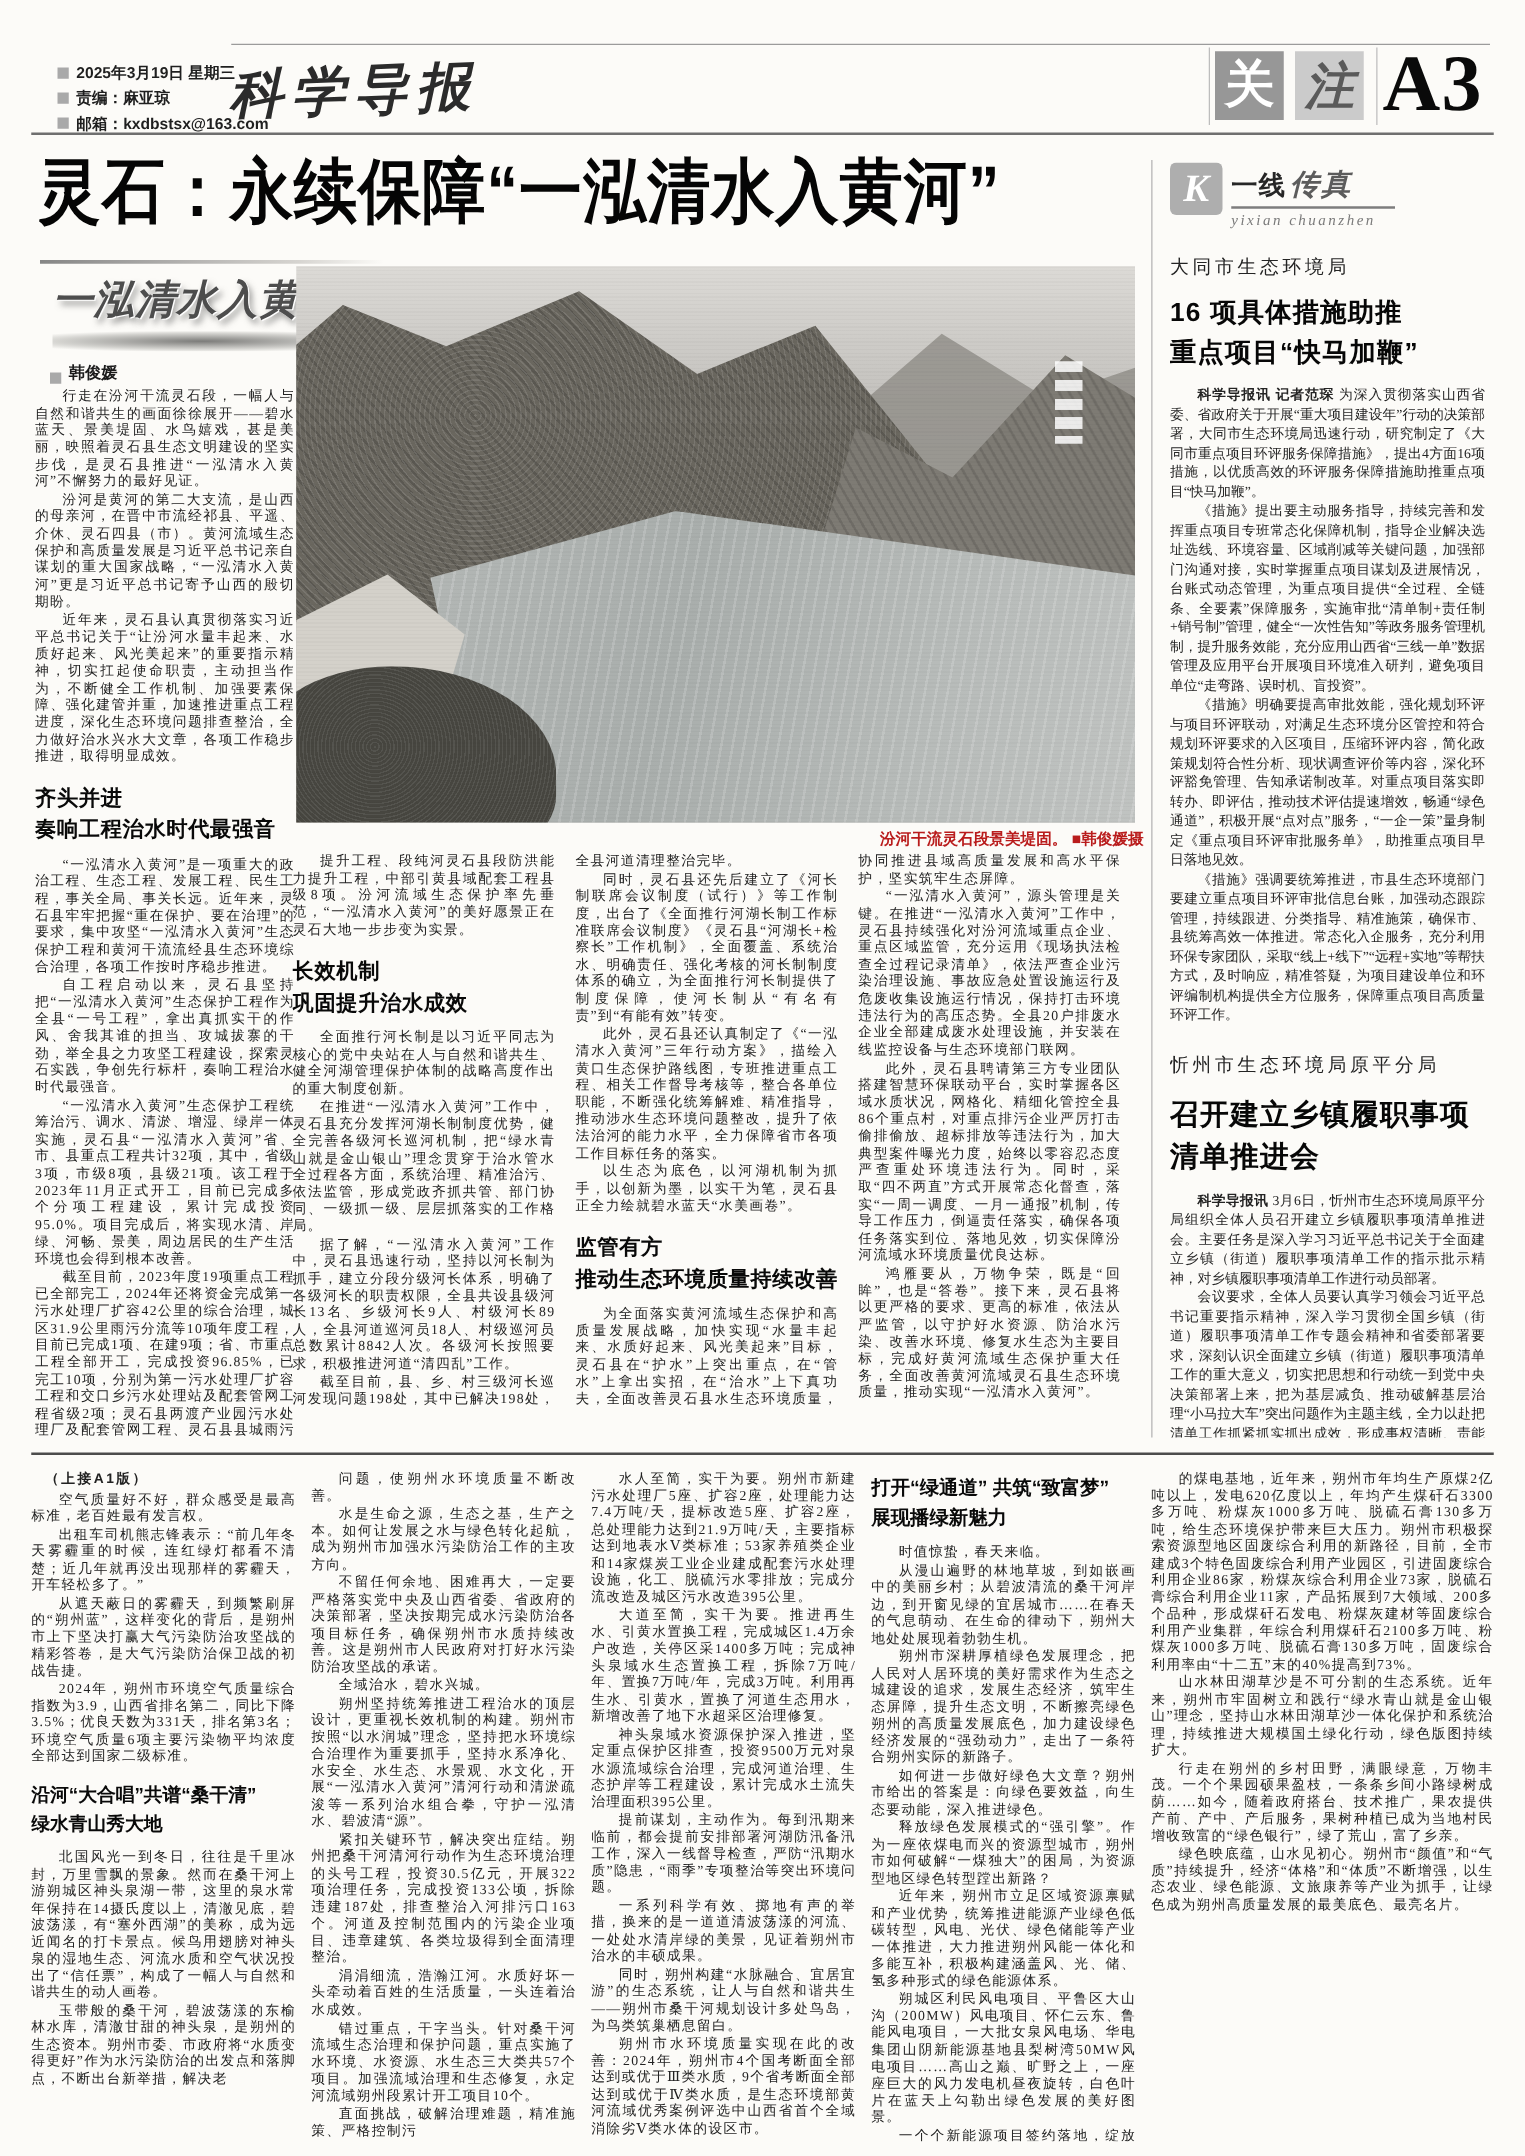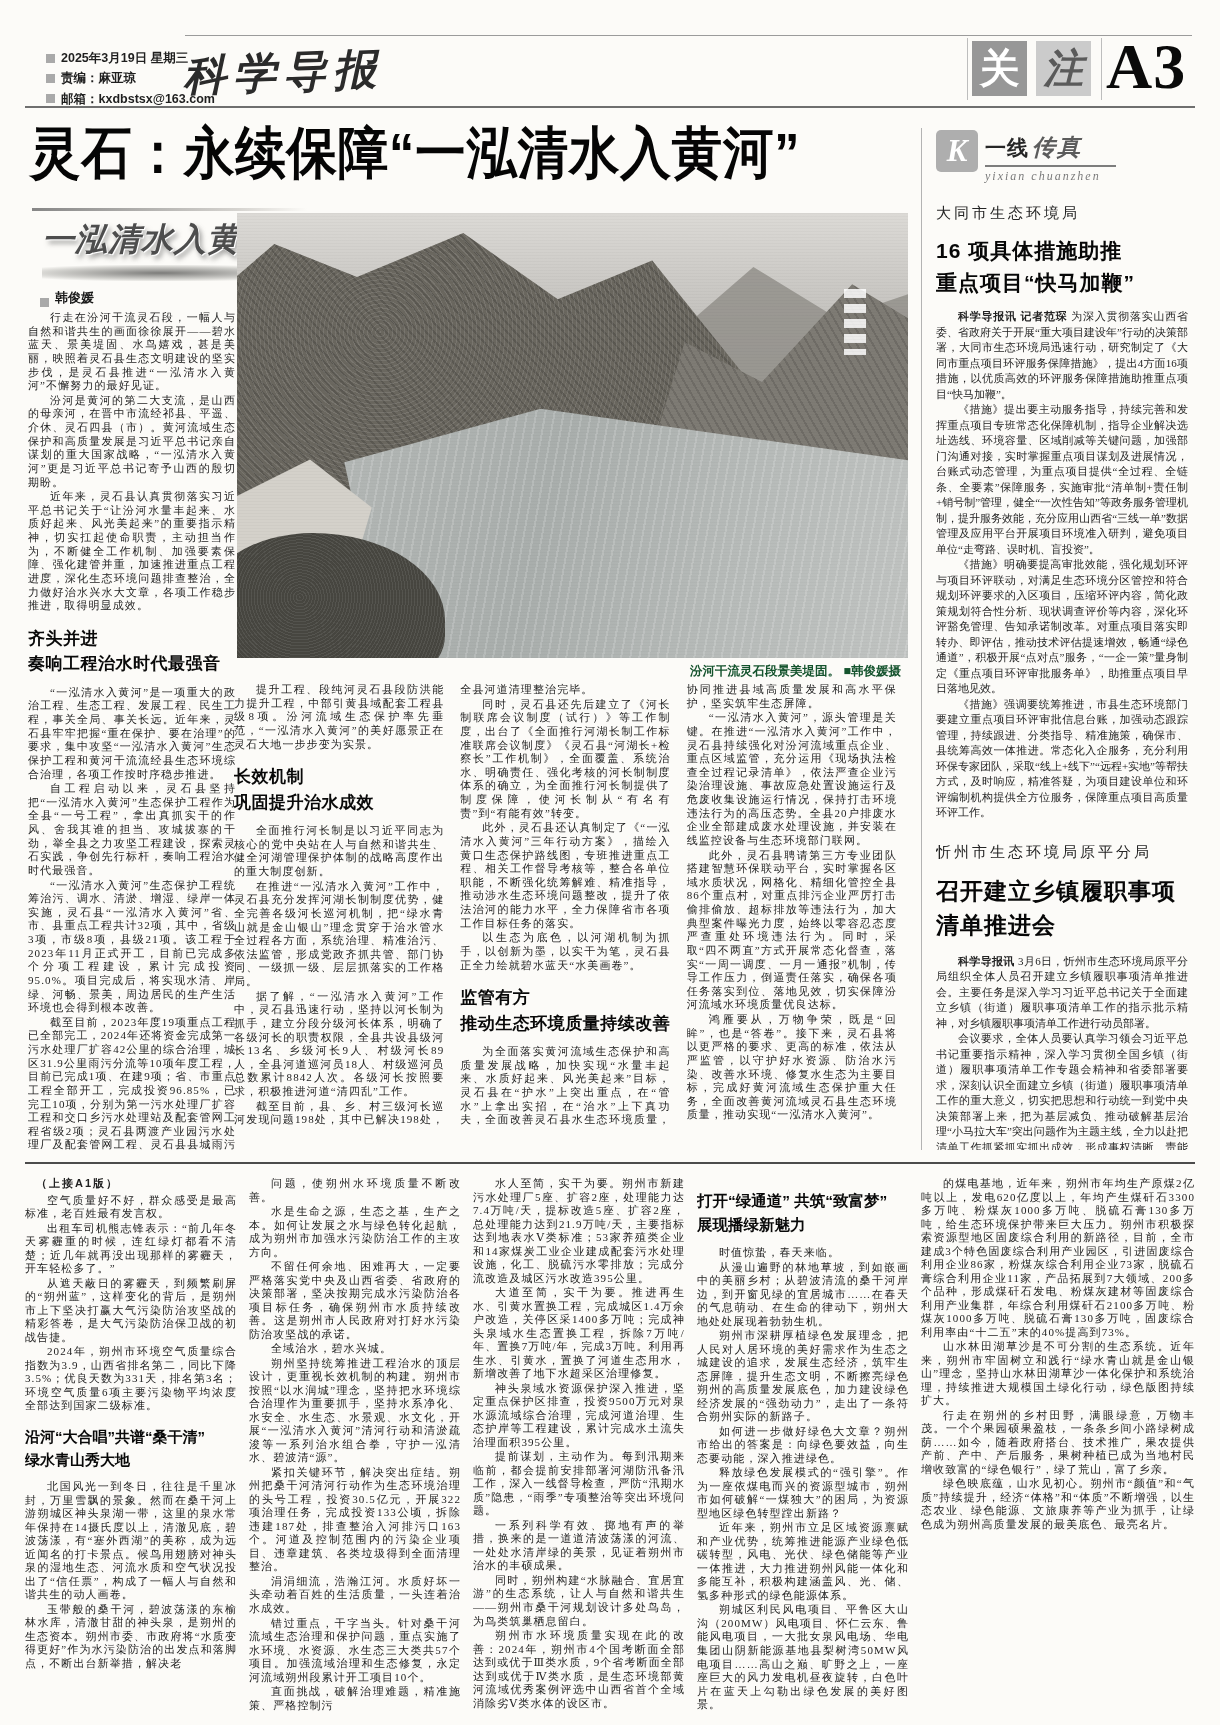--- a/index.html
+++ b/index.html
@@ -60,22 +60,22 @@
          clip-path:polygon(0 20%,34% 0,100% 20%,100% 100%,8% 100%);}
   .ph-bank{left:-2%;top:50%;width:46%;height:54%;background:#d4d1ca;
          clip-path:polygon(0 100%,0 28%,28% 10%,48% 30%,32% 100%);}
   .ph-veg{left:-5%;bottom:-8%;width:36%;height:36%;background:
           repeating-radial-gradient(circle at 40% 40%,rgba(255,255,255,.08) 0 1px,rgba(0,0,0,0) 1px 3px),#474640;
           border-radius:50% 60% 40% 50%;}
   .ph-marks{left:90.5%;top:17%;width:3.2%;height:15%;
           background:repeating-linear-gradient(180deg,rgba(255,255,255,.85) 0 9px,rgba(0,0,0,0) 9px 15px);}
   .ph-grain{left:0;top:0;width:100%;height:100%;
           background:repeating-linear-gradient(0deg,rgba(0,0,0,.025) 0 1px,rgba(0,0,0,0) 1px 3px);}
-  .caption{position:absolute;left:233px;top:663px;width:668px;text-align:right;
-           font-family:"Liberation Sans",sans-serif;font-size:12.5px;font-weight:bold;color:#14532d;}
+  .caption{position:absolute;left:247px;top:663px;width:668px;text-align:right;
+           font-family:"Liberation Sans",sans-serif;font-size:12.5px;font-weight:bold;color:#b91c1c;}
   
   .body-text{font-size:11px;letter-spacing:1.1px;line-height:1.24;text-align:justify;color:#222;}
   .para{margin:0 0 1px;text-indent:2em;}
   .col1{position:absolute;left:28px;top:311px;width:208px;height:840px;overflow:hidden;}
   .col234{position:absolute;left:234px;top:683px;width:663px;height:465px;overflow:hidden;
           column-count:3;column-gap:16px;}
   .subhead{margin:13px 0 9px;font-family:"Liberation Sans",sans-serif;font-size:17px;font-weight:bold;
            line-height:1.5;color:#090909;letter-spacing:.5px;break-inside:avoid;}
   .subhead span{display:block;}
   
@@ -103,21 +103,21 @@
   .bottom-rule{position:absolute;left:25px;top:1162px;width:1170px;height:2px;background:#4c4c4c;}
   .bottom{position:absolute;left:25px;top:1177px;width:1170px;height:536px;overflow:hidden;
           display:flex;gap:12px;}
   .bcol{overflow:hidden;font-size:11px;letter-spacing:1.1px;line-height:1.23;text-align:justify;color:#222;}
   .w1{flex:0 0 212px;width:212px;}
   .w2{flex:1;}
   .cont{margin:0 0 3px;font-family:"Liberation Sans",sans-serif;font-weight:bold;text-indent:1em;letter-spacing:2px;}
   .bsub{margin:12px 0 9px;font-family:"Liberation Sans",sans-serif;font-size:15px;font-weight:bold;
         line-height:1.55;color:#090909;letter-spacing:0;}
   .bsub span{display:block;}
-  .bsub.lead-head{margin-top:12px;font-size:15.5px;}
+  .bsub.lead-head{margin-top:2px;font-size:15.5px;}
 </style>
 </head>
 <body>
 
 <div class="page">
 
   <div class="top-hairline"></div>
   <div class="issue-info">
     <div class="info-row">
       <span class="sq"></span>

